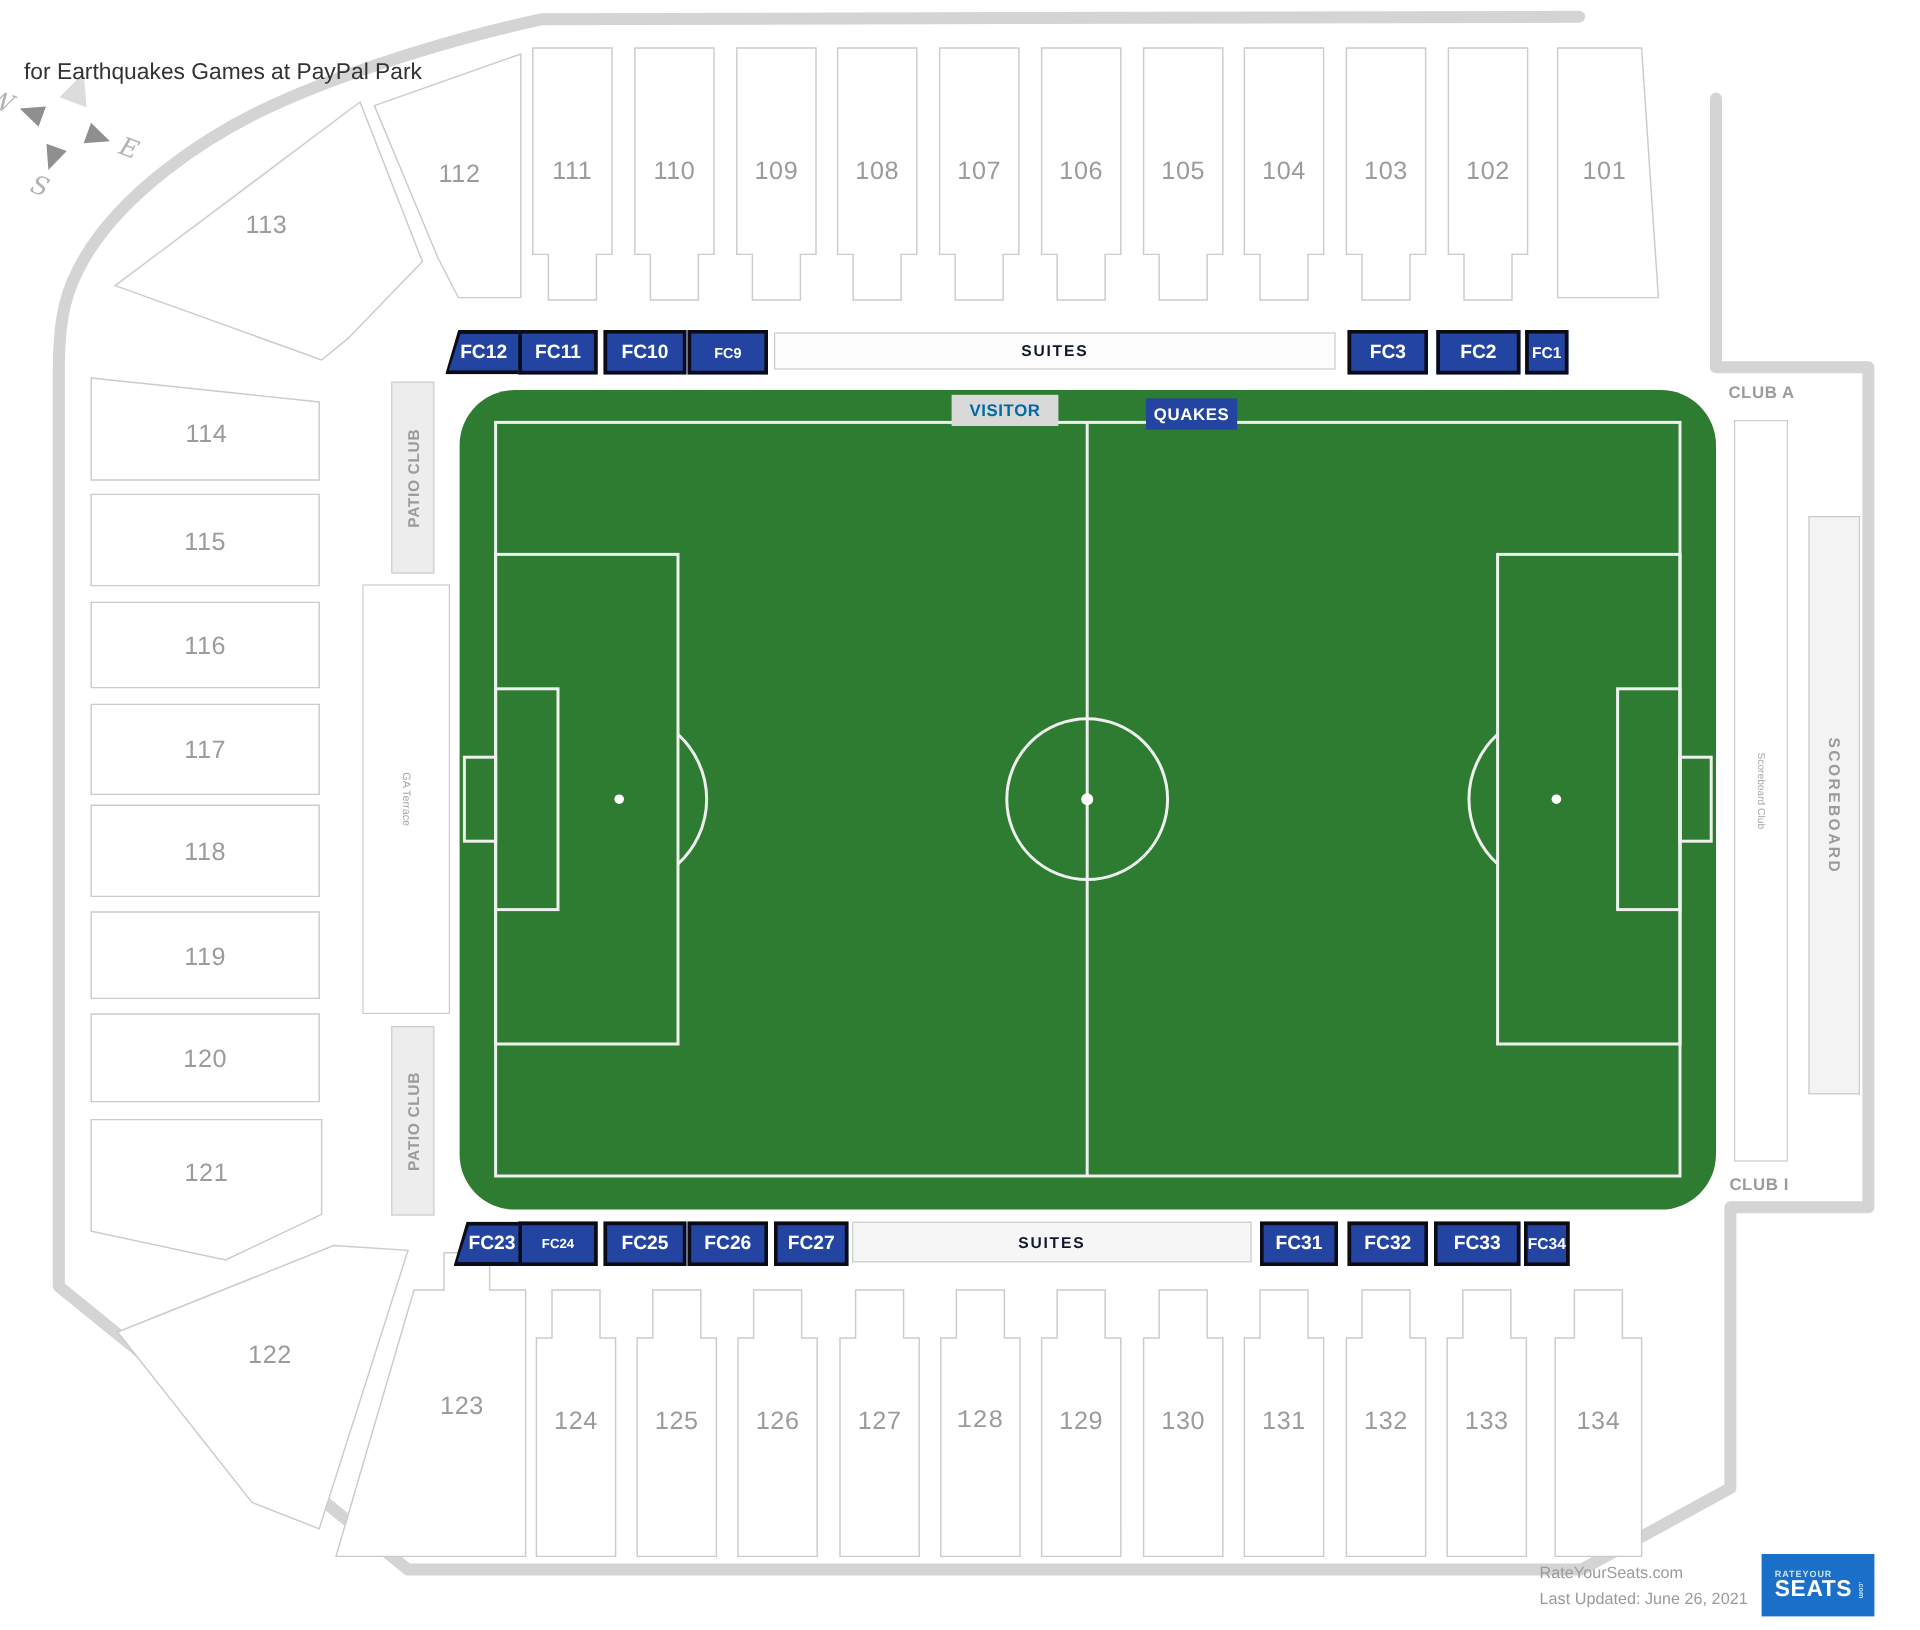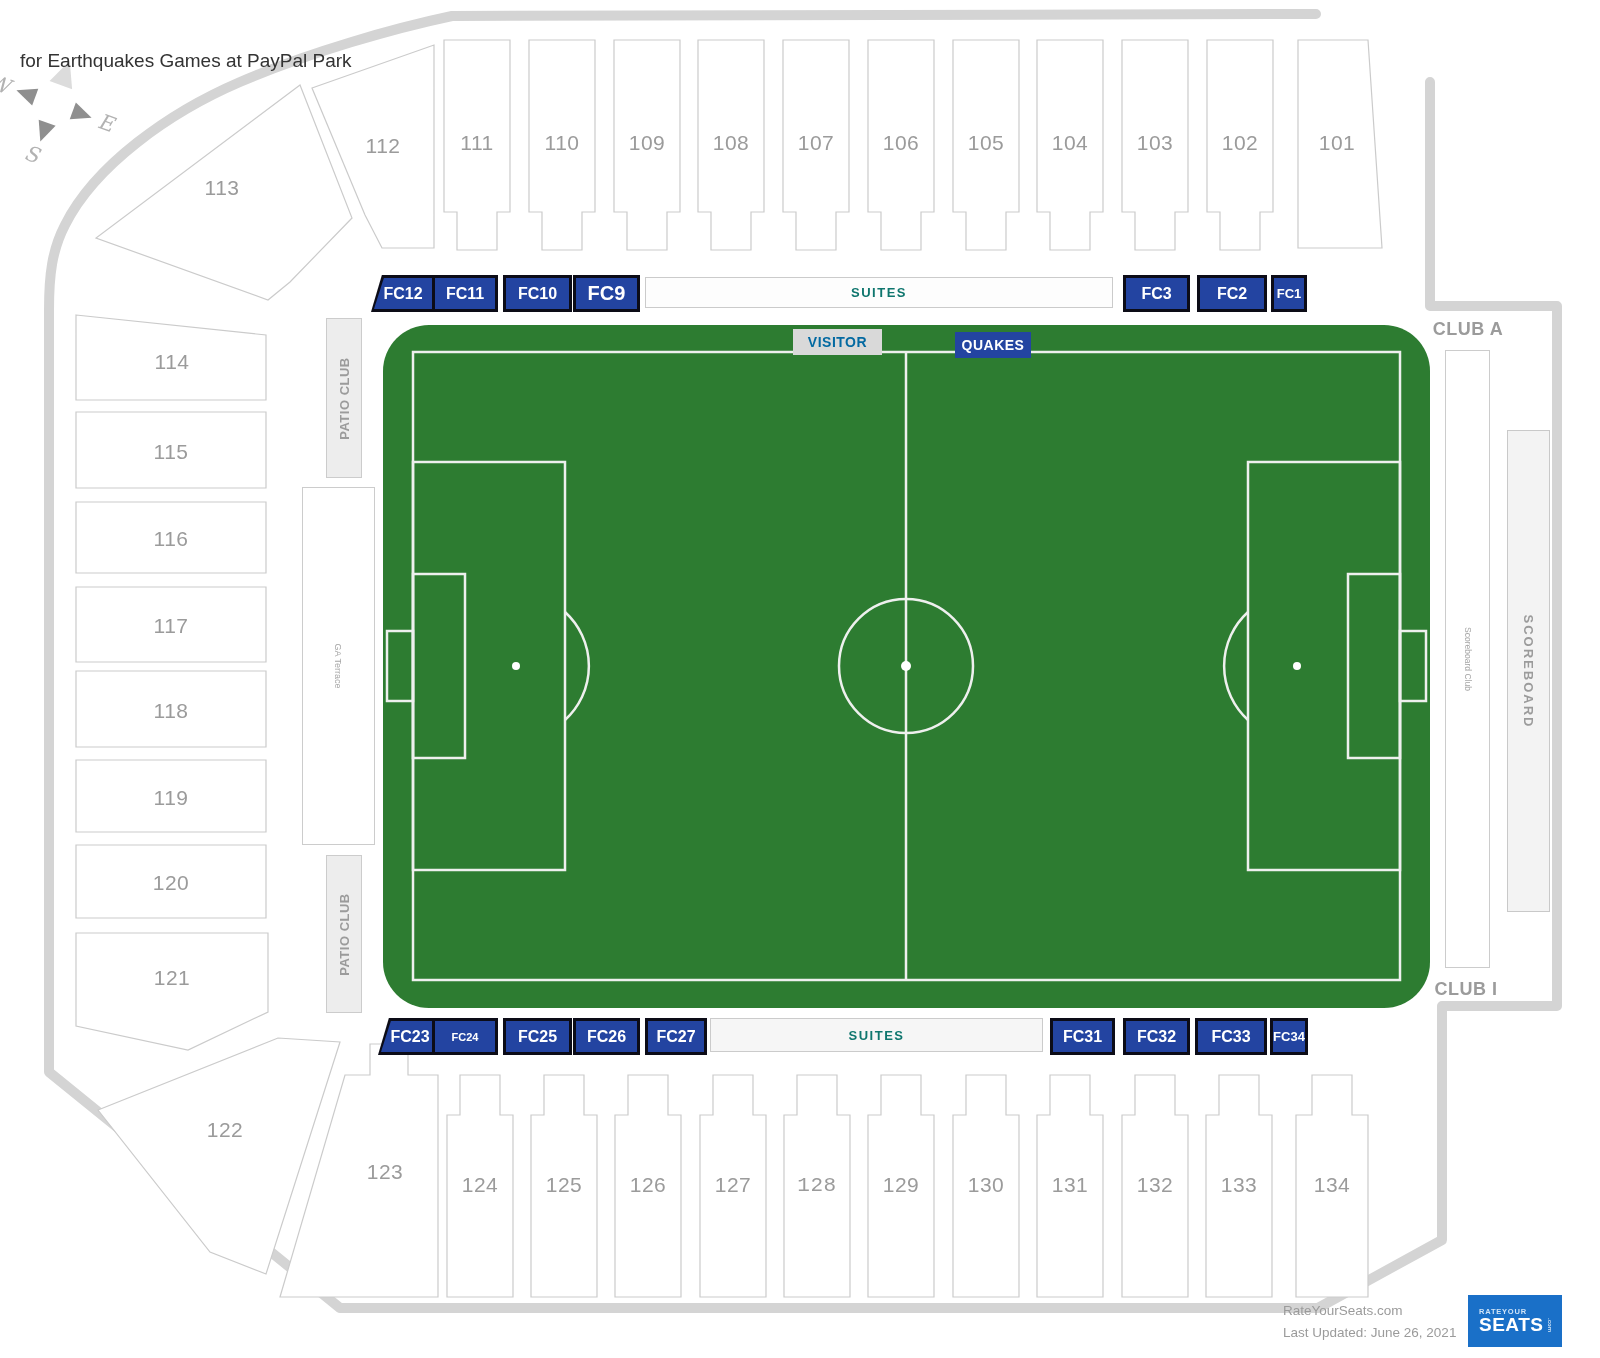--- a/index.html
+++ b/index.html
@@ -11,32 +11,32 @@
               letter-spacing:.5px;white-space:nowrap;}
   .hdr-title{position:absolute;left:20px;top:16px;font-size:28px;font-weight:bold;color:#141414;}
   .hdr-sub{position:absolute;left:20px;top:50px;font-size:19px;color:#333;}
   .fc{position:absolute;height:37px;box-sizing:border-box;border:3px solid #0c0c17;
       background:var(--fc-blue,#2344a1);color:#fff;font-weight:bold;display:flex;
       align-items:center;justify-content:center;white-space:nowrap;}
   .fc-slant{border:none;background:#0c0c17;clip-path:polygon(17% 0,100% 0,100% 100%,0 100%);}
   .fc-slant .fc-in{position:absolute;left:3px;top:3px;right:3px;bottom:3px;
       background:var(--fc-blue,#2344a1);clip-path:polygon(17% 0,100% 0,100% 100%,0 100%);
       display:flex;align-items:center;justify-content:center;}
-  .suites{position:absolute;box-sizing:border-box;border:1px solid #cbcbcb;color:#0f766e;
+  .suites{position:absolute;box-sizing:border-box;border:1px solid #cbcbcb;color:#0f172a;
       font-weight:bold;font-size:13px;letter-spacing:1.5px;display:flex;align-items:center;
       justify-content:center;}
   .pitch-tag{position:absolute;height:26px;display:flex;align-items:center;justify-content:center;
       font-weight:bold;font-size:14px;letter-spacing:.5px;}
   .vbox{position:absolute;box-sizing:border-box;border:1px solid #cccccc;display:flex;
       align-items:center;justify-content:center;overflow:hidden;}
   .vbox span{white-space:nowrap;color:#9b9b9b;}
   .rot-ccw{transform:rotate(-90deg);}
   .rot-cw{transform:rotate(90deg);}
   .club-tag{position:absolute;width:90px;text-align:center;transform:translateX(-50%);
-      color:#9b9b9b;font-weight:bold;font-size:18px;letter-spacing:.5px;}
+      color:#9b9b9b;font-weight:bold;font-size:14px;letter-spacing:.5px;}
   .footer-txt{position:absolute;left:1283px;top:1300px;font-size:13.5px;line-height:1.6;
       color:#9b9b9b;}
   .logo{position:absolute;left:1468px;top:1295px;width:94px;height:52px;
       background:var(--logo-blue,#1a70c8);display:flex;align-items:center;gap:5px;
       padding:4px 6px;box-sizing:border-box;}
   .logo-col{display:flex;flex-direction:column;line-height:1;}
   .logo-rate{font-size:7.5px;letter-spacing:.8px;color:#cfe3f7;font-weight:bold;}
   .logo-row{display:flex;align-items:center;}
   .logo-seats{font-size:19px;font-weight:bold;color:#fff;letter-spacing:.5px;}
   .logo-com{font-size:6px;color:#cfe3f7;transform:rotate(90deg);font-weight:bold;}
@@ -154,21 +154,21 @@
       <div class="sect-label" style="left: 986px; top: 1185px;">130</div>
       <div class="sect-label" style="left: 1070px; top: 1185px;">131</div>
       <div class="sect-label" style="left: 1155px; top: 1185px;">132</div>
       <div class="sect-label" style="left: 1239px; top: 1185px;">133</div>
       <div class="sect-label" style="left: 1332px; top: 1185px;">134</div>
       <div class="fc fc-slant" style="left: 371px; top: 275px; width: 64px;">
         <div class="fc-in" style="font-size: 16px;">FC12</div>
       </div>
       <div class="fc" style="left: 432px; top: 275px; width: 66px; font-size: 16px;">FC11</div>
       <div class="fc" style="left: 503px; top: 275px; width: 69px; font-size: 16px;">FC10</div>
-      <div class="fc" style="left: 573px; top: 275px; width: 67px; font-size: 20px;">FC9</div>
+      <div class="fc" style="left: 573px; top: 275px; width: 67px; font-size: 12px;">FC9</div>
       <div class="fc" style="left: 1123px; top: 275px; width: 67px; font-size: 16px;">FC3</div>
       <div class="fc" style="left: 1197px; top: 275px; width: 70px; font-size: 16px;">FC2</div>
       <div class="fc" style="left: 1271px; top: 275px; width: 36px; font-size: 13px;">FC1</div>
       <div class="fc fc-slant" style="left: 378px; top: 1018px; width: 64px;">
         <div class="fc-in" style="font-size: 16px;">FC23</div>
       </div>
       <div class="fc" style="left: 432px; top: 1018px; width: 66px; font-size: 11px;">FC24</div>
       <div class="fc" style="left: 503px; top: 1018px; width: 69px; font-size: 16px;">FC25</div>
       <div class="fc" style="left: 573px; top: 1018px; width: 67px; font-size: 16px;">FC26</div>
       <div class="fc" style="left: 645px; top: 1018px; width: 62px; font-size: 16px;">FC27</div>

